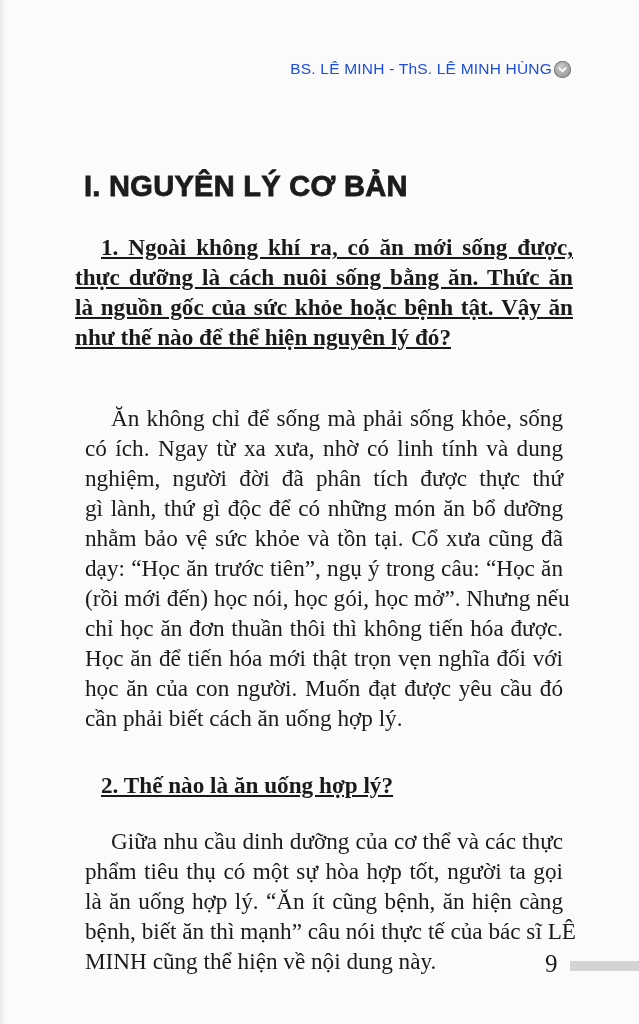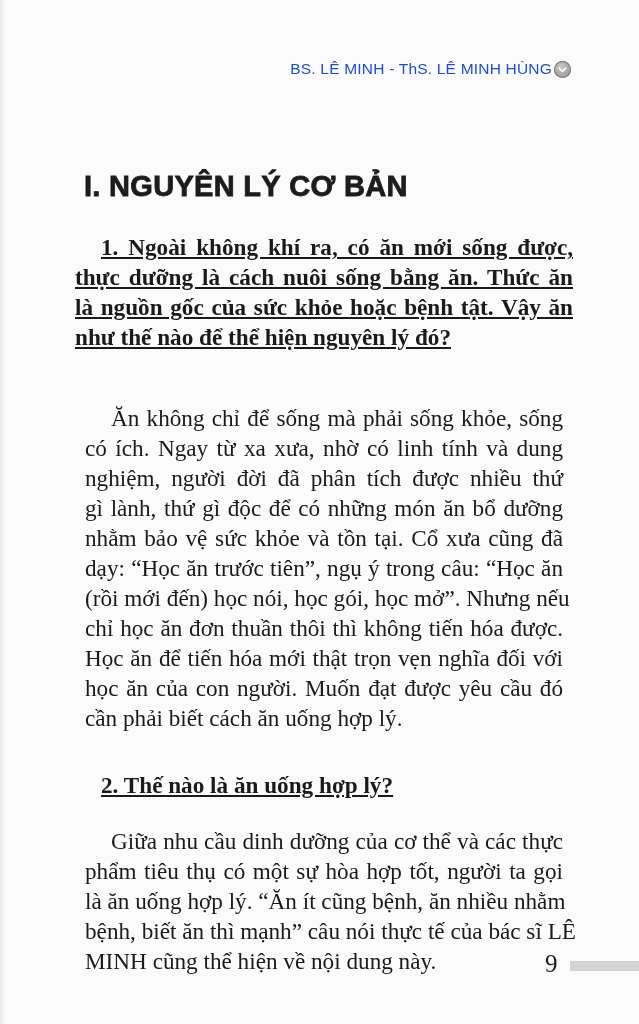--- a/index.html
+++ b/index.html
@@ -84,21 +84,21 @@
     <span class="justify-line">thực dưỡng là cách nuôi sống bằng ăn. Thức ăn</span>
     <span class="justify-line">là nguồn gốc của sức khỏe hoặc bệnh tật. Vậy ăn</span>
     <span class="line">như thế nào để thể hiện nguyên lý đó?</span>
   </p>
 </div>
 
 <div class="content p1">
   <p class="paragraph">
     <span class="justify-line indent">Ăn không chỉ để sống mà phải sống khỏe, sống</span>
     <span class="justify-line">có ích. Ngay từ xa xưa, nhờ có linh tính và dung</span>
-    <span class="justify-line">nghiệm, người đời đã phân tích được nhiều thứ</span>
+    <span class="justify-line">nghiệm, người đời đã phân tích được thực thứ</span>
     <span class="justify-line">gì lành, thứ gì độc để có những món ăn bổ dưỡng</span>
     <span class="justify-line">nhằm bảo vệ sức khỏe và tồn tại. Cổ xưa cũng đã</span>
     <span class="justify-line">dạy: “Học ăn trước tiên”, ngụ ý trong câu: “Học ăn</span>
     <span class="justify-line">(rồi mới đến) học nói, học gói, học mở”. Nhưng nếu</span>
     <span class="justify-line">chỉ học ăn đơn thuần thôi thì không tiến hóa được.</span>
     <span class="justify-line">Học ăn để tiến hóa mới thật trọn vẹn nghĩa đối với</span>
     <span class="justify-line">học ăn của con người. Muốn đạt được yêu cầu đó</span>
     <span class="line">cần phải biết cách ăn uống hợp lý.</span>
   </p>
 </div>
@@ -106,21 +106,21 @@
 <div class="content q2">
   <p class="question">
     <span class="line indent">2. Thế nào là ăn uống hợp lý?</span>
   </p>
 </div>
 
 <div class="content p2">
   <p class="paragraph">
     <span class="justify-line indent">Giữa nhu cầu dinh dưỡng của cơ thể và các thực</span>
     <span class="justify-line">phẩm tiêu thụ có một sự hòa hợp tốt, người ta gọi</span>
-    <span class="justify-line">là ăn uống hợp lý. “Ăn ít cũng bệnh, ăn nhiều nhằm</span>
+    <span class="justify-line">là ăn uống hợp lý. “Ăn ít cũng bệnh, ăn hiện càng</span>
     <span class="justify-line">bệnh, biết ăn thì mạnh” câu nói thực tế của bác sĩ LÊ</span>
     <span class="line">MINH cũng thể hiện về nội dung này.</span>
   </p>
 </div>
 
 <div class="footer">
   <span class="page-number">9</span>
   <span class="footer-bar"></span>
 </div>
 

